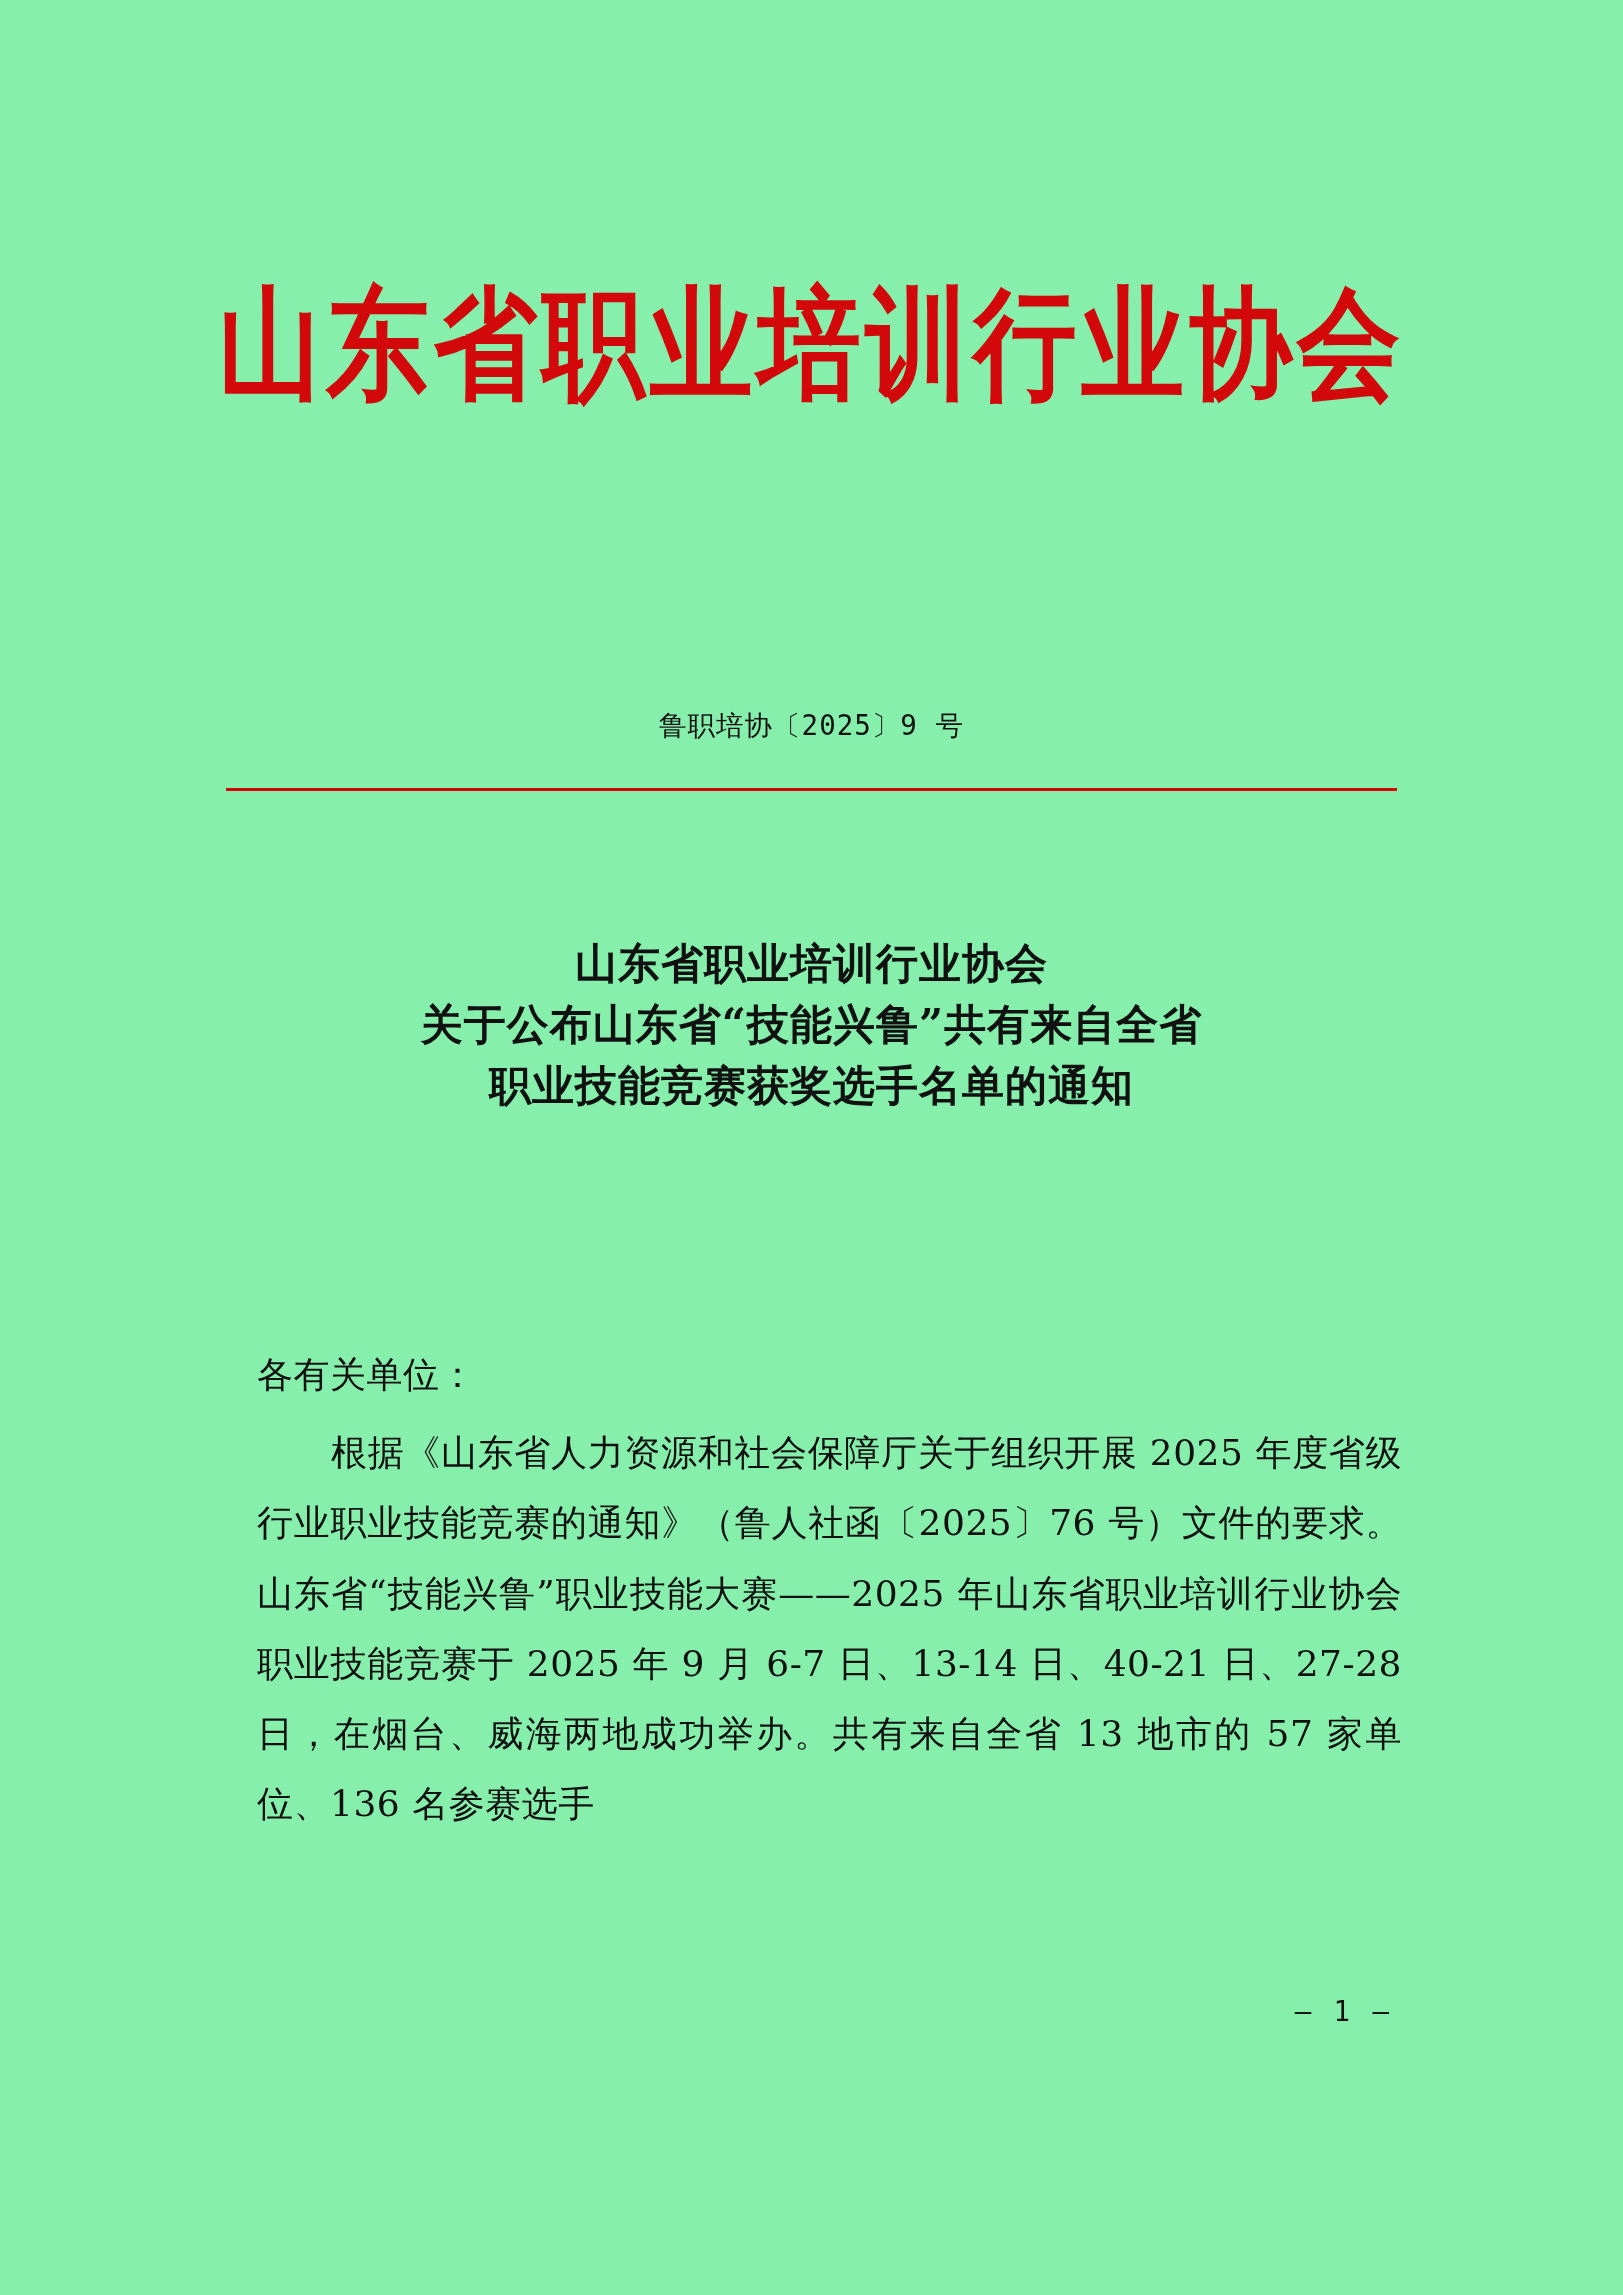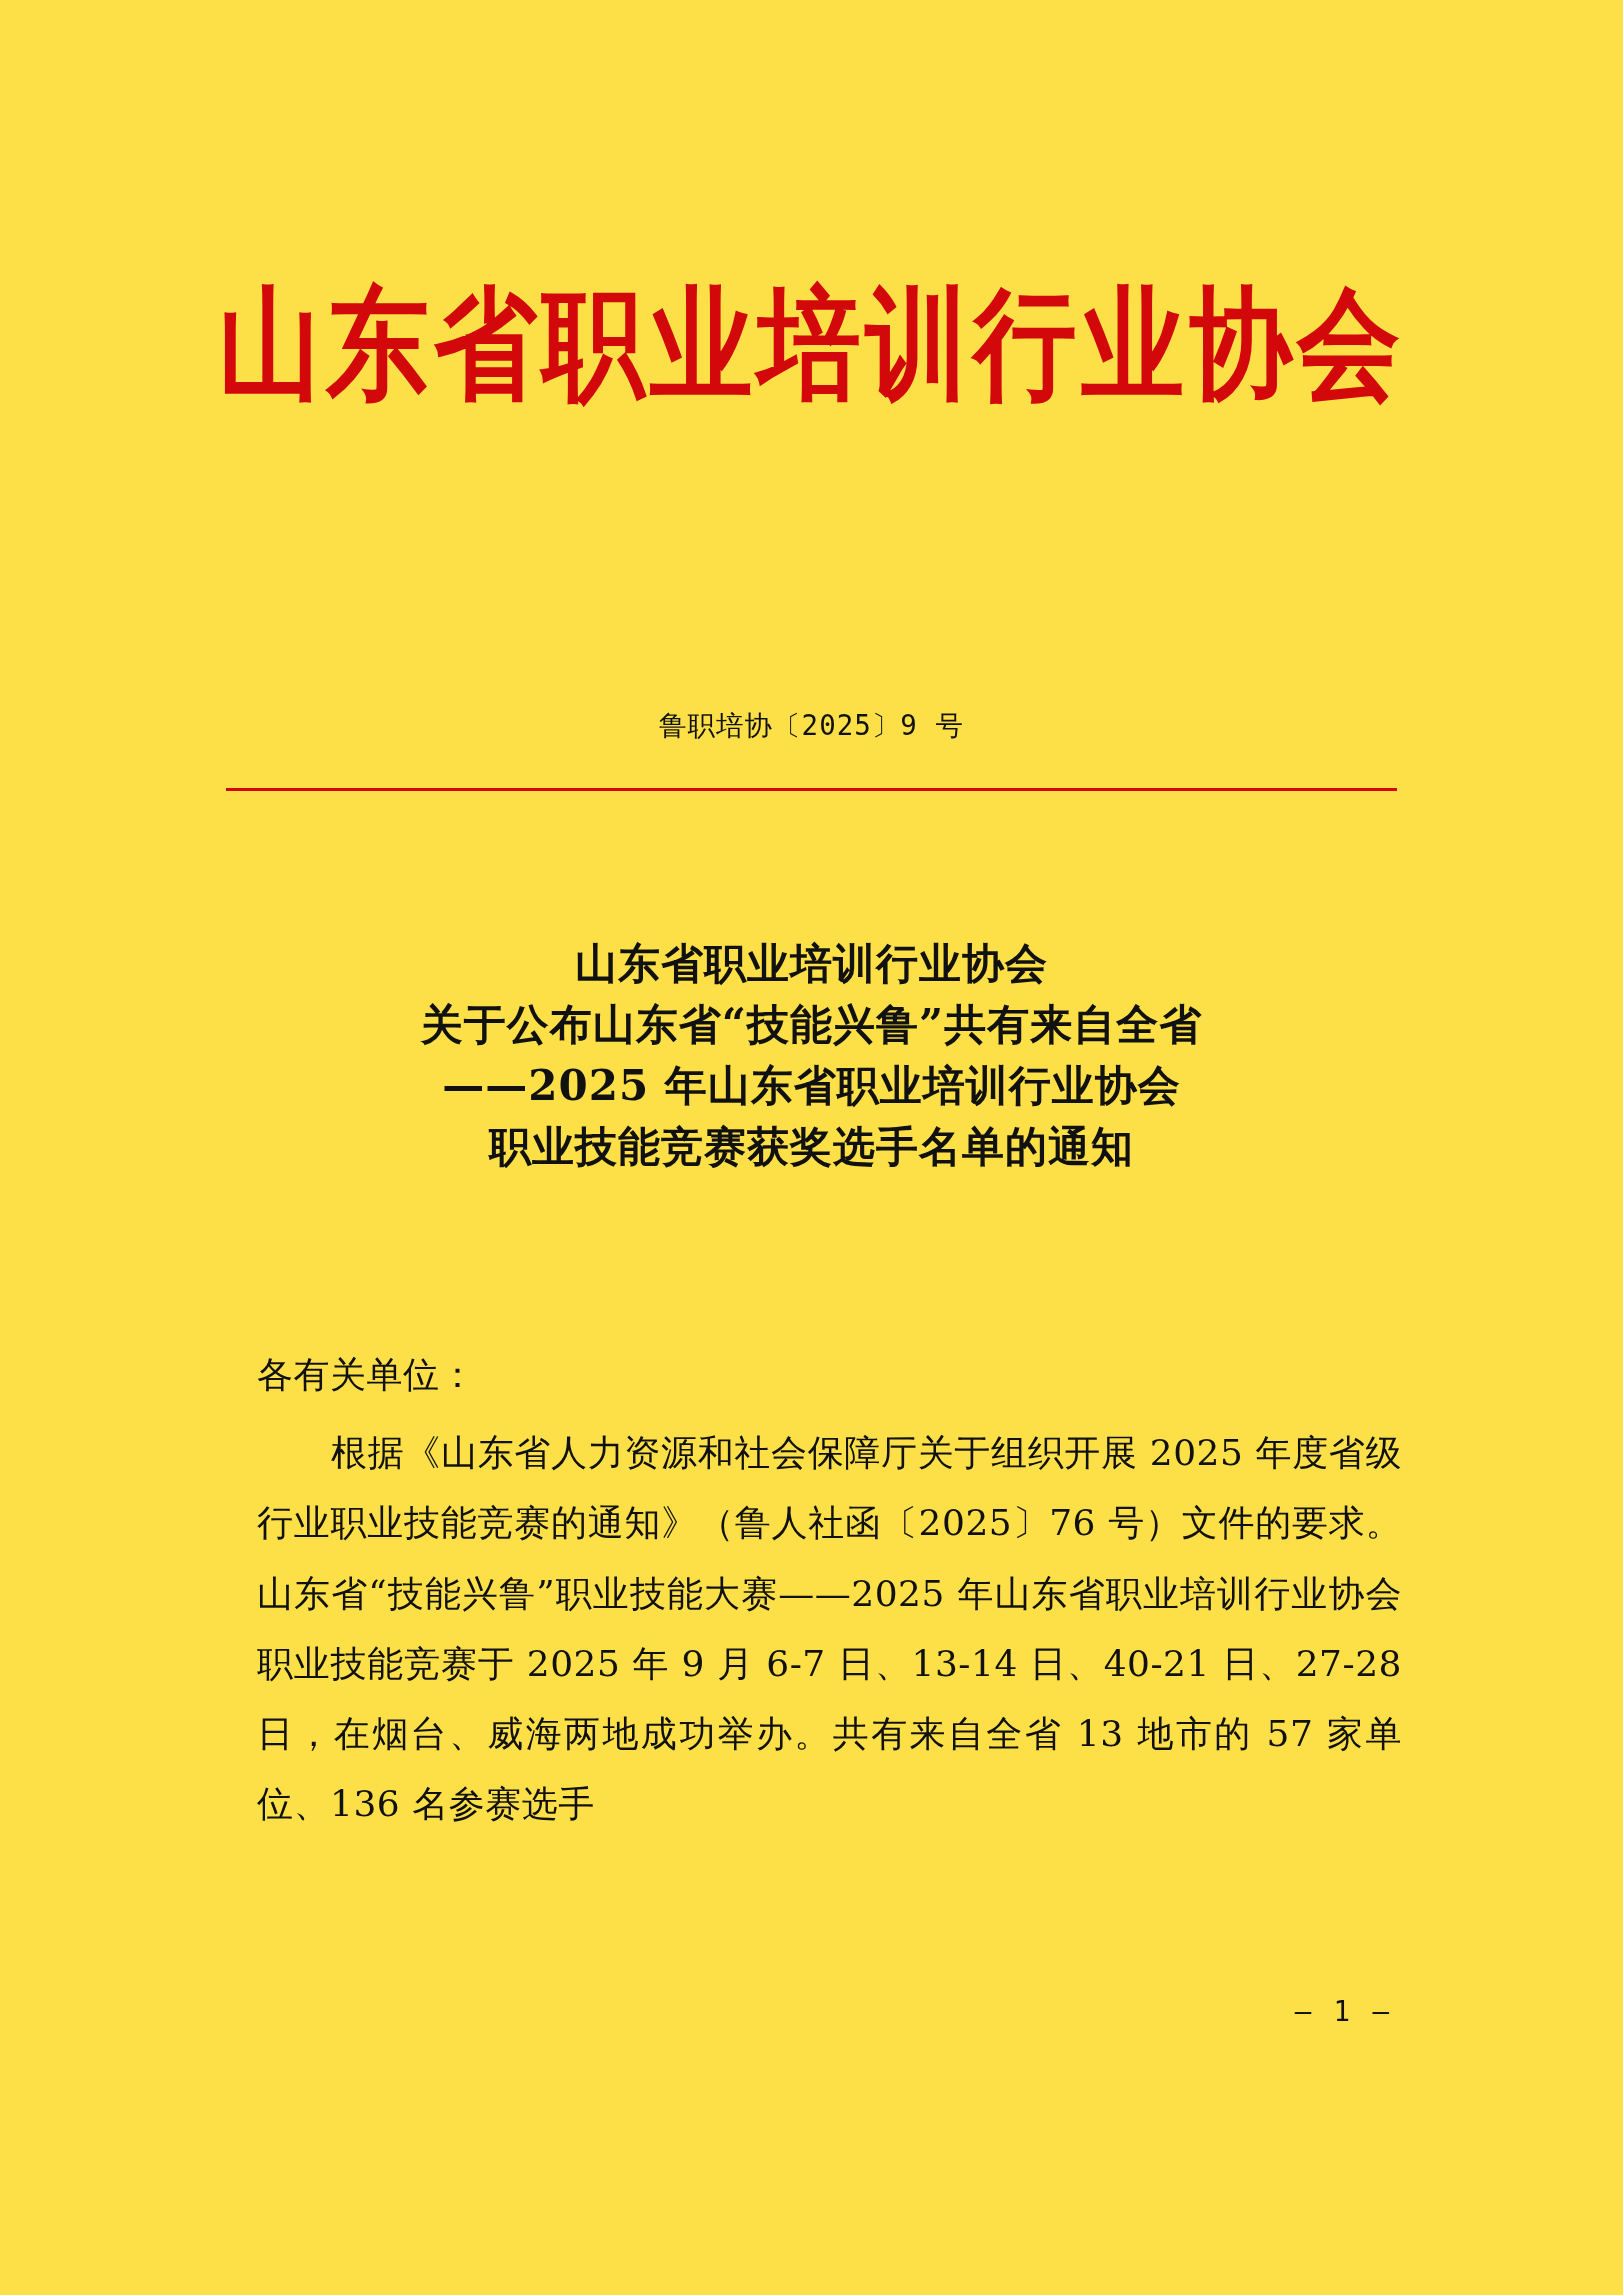--- a/index.html
+++ b/index.html
@@ -8,21 +8,21 @@
     background: #ffffff;
   }
   body {
     font-family: "DejaVu Serif", "Liberation Serif", serif;
     color: #111111;
   }
   .page {
     position: relative;
     width: 1623px;
     height: 2295px;
-    background: #fde047;
+    background: #86efac;
     box-sizing: border-box;
     overflow: hidden;
   }
 
   
   .letterhead {
     position: absolute;
     top: 275px;
     left: 0;
     width: 100%;
@@ -126,21 +126,20 @@
     <div class="letterhead-title">山东省职业培训行业协会</div>
   </div>
 
   <div class="doc-number">鲁职培协〔2025〕9 号</div>
 
   <div class="red-rule"></div>
 
   <div class="title-block">
     <div class="title-line">山东省职业培训行业协会</div>
     <div class="title-line">关于公布山东省“技能兴鲁”共有来自全省</div>
-    <div class="title-line">——2025 年山东省职业培训行业协会</div>
     <div class="title-line">职业技能竞赛获奖选手名单的通知</div>
   </div>
 
   <div class="body-block">
     <div class="salutation">各有关单位：</div>
     <div class="para">根据《山东省人力资源和社会保障厅关于组织开展 2025 年度省级行业职业技能竞赛的通知》（鲁人社函〔2025〕76 号）文件的要求。山东省“技能兴鲁”职业技能大赛——2025 年山东省职业培训行业协会职业技能竞赛于 2025 年 9 月 6-7 日、13-14 日、40-21 日、27-28 日，在烟台、威海两地成功举办。共有来自全省 13 地市的 57 家单位、136 名参赛选手</div>
   </div>
 
   <div class="page-number">— 1 —</div>
 

